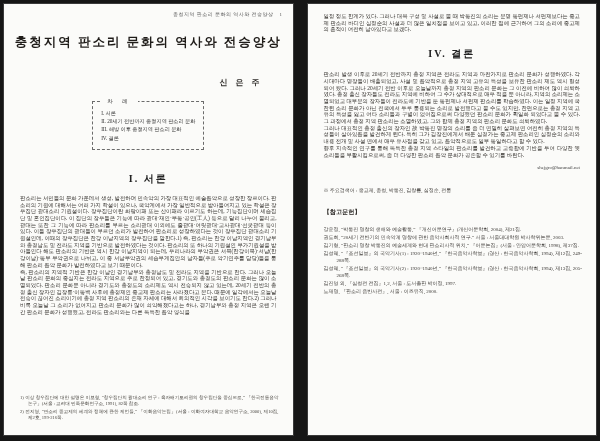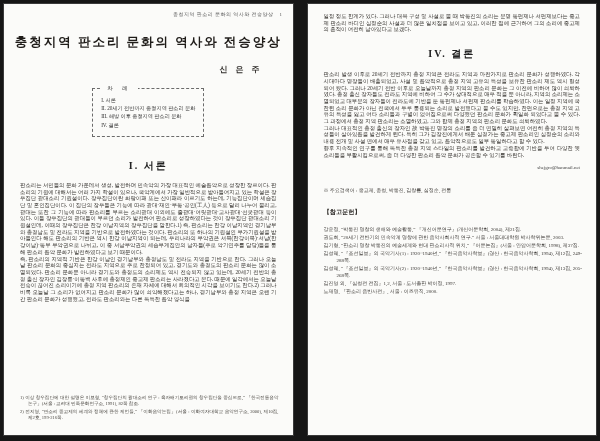--- a/index.html
+++ b/index.html
@@ -11,21 +11,21 @@
         position:relative;overflow:hidden;flex:1;}
   .page-left{width:293px;}
   .page-right{width:295px;}
 
   .running-head{margin:7px 10px 0 0;text-align:right;font-size:5px;color:#555;
                 letter-spacing:.5px;}
   .running-head .pg{margin-left:6px;}
 
   .doc-title{margin-top:17px;text-align:center;font-size:12.5px;font-weight:bold;
              letter-spacing:2px;color:#1f1c19;}
-  .author{margin:13px 30px 0 0;text-align:right;font-size:8px;font-weight:bold;
+  .author{margin:26px 30px 0 0;text-align:right;font-size:8px;font-weight:bold;
           letter-spacing:3px;}
 
   .toc-box{width:106px;margin:10px auto 0 auto;border:1px dashed #6b6b6b;
            padding:4px 8px 7px 8px;box-sizing:border-box;}
   .toc-box legend{font-size:5.5px;letter-spacing:4px;padding:0 6px;color:#3a3a3a;}
   .toc-item{font-size:5.2px;line-height:8.2px;white-space:nowrap;color:#333;}
 
   .section-heading{text-align:center;font-size:10px;font-weight:bold;
                    letter-spacing:2px;color:#222;}
   .lp-section{margin-top:22px;}

